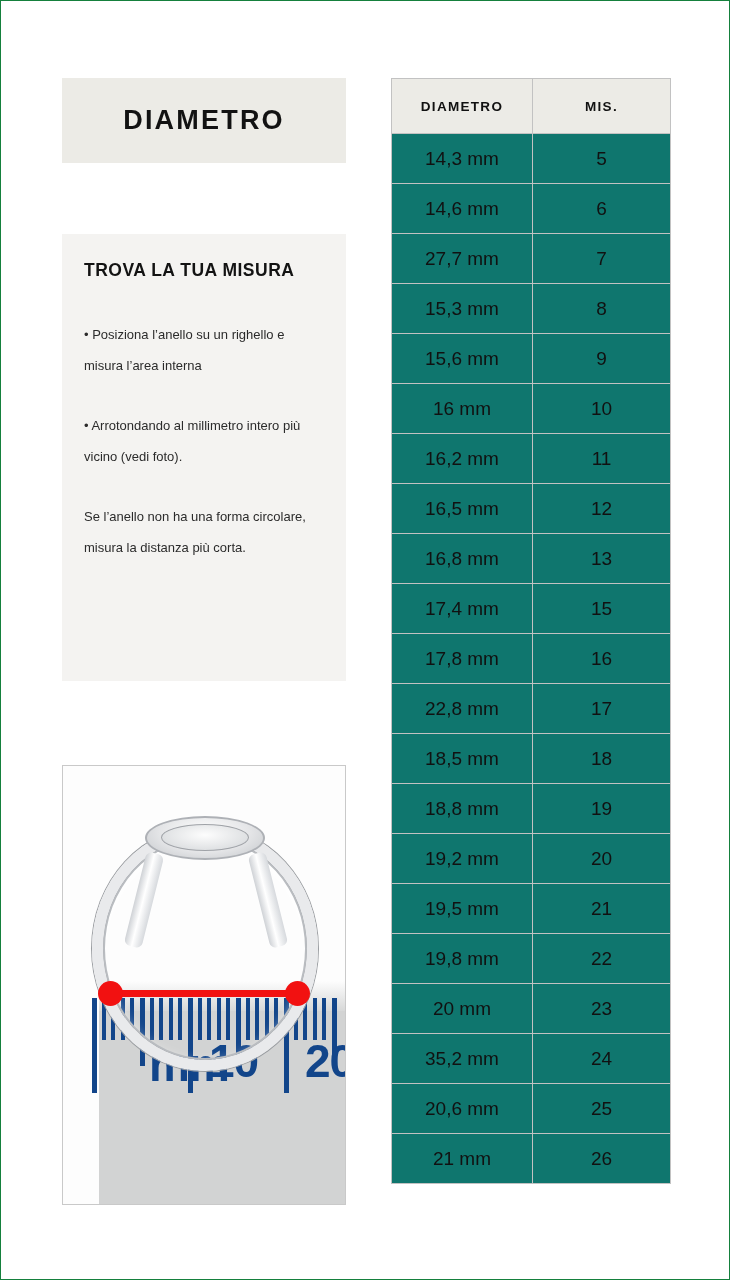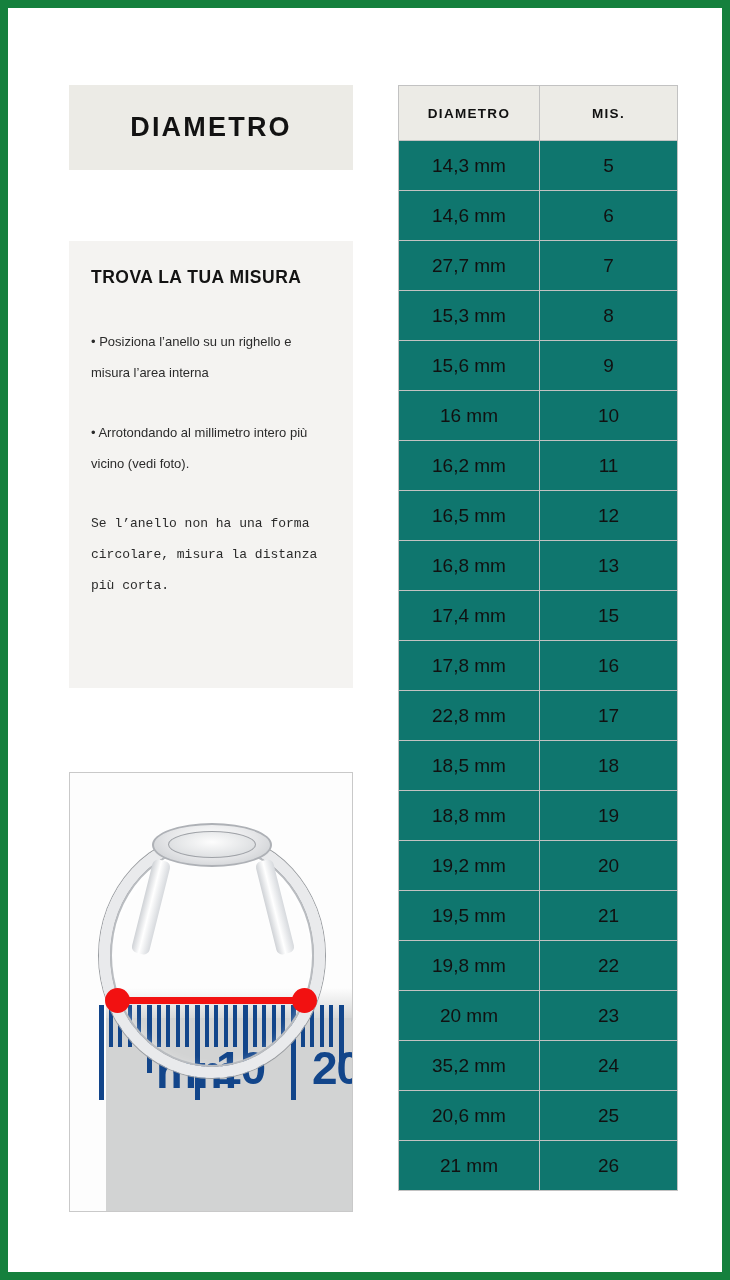--- a/index.html
+++ b/index.html
@@ -11,21 +11,21 @@
     width: 730px;
     height: 1280px;
     font-family: "Liberation Sans", sans-serif;
     overflow: hidden;
   }
   #page {
     position: relative;
     width: 730px;
     height: 1280px;
     box-sizing: border-box;
-    border: 8px solid #15803d;
+    border: 1px solid #15803d;
     background: #ffffff;
   }
 
   
   #left-column {
     position: absolute;
     left: 61px;
     top: 0;
     width: 284px;
     height: 1280px;
@@ -66,21 +66,21 @@
     color: #131313;
     margin: 0 0 38px 0;
     line-height: 1.2;
   }
   .instr-block {
     font-size: 13px;
     line-height: 31px;
     color: #2b2b2b;
     margin: 0 0 29px 0;
   }
-  .instr-block.last { margin-bottom: 0; font-family: Liberation Mono, monospace; }
+  .instr-block.last { margin-bottom: 0; }
 
   
   #ring-photo-frame {
     position: absolute;
     left: 0;
     top: 764px;
     width: 284px;
     height: 440px;
     box-sizing: border-box;
     border: 1px solid #c9c9c9;

